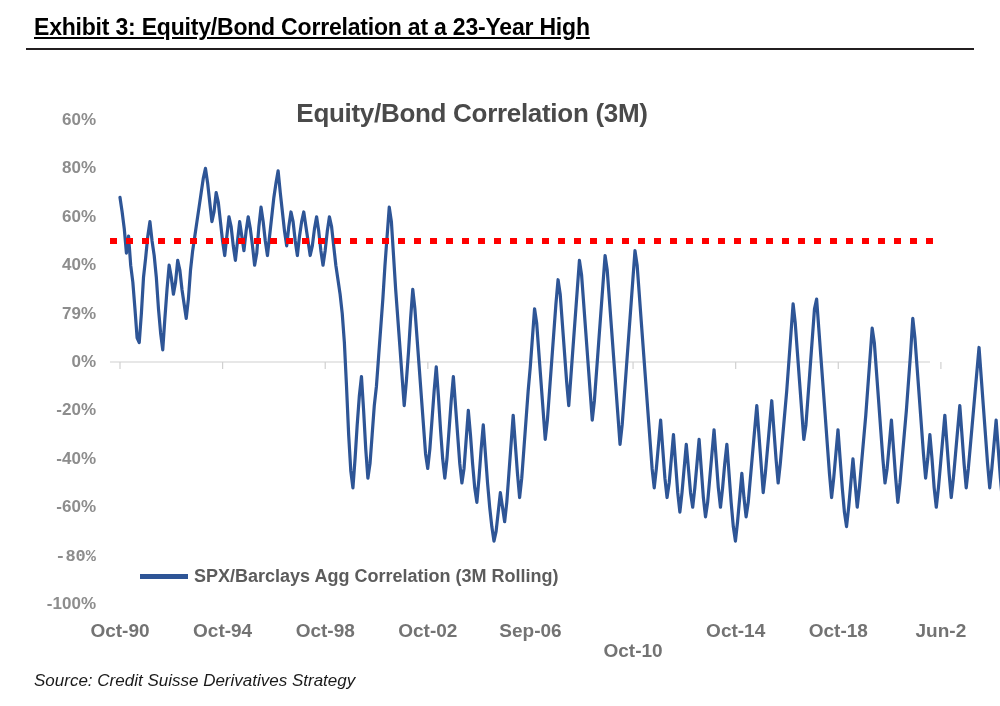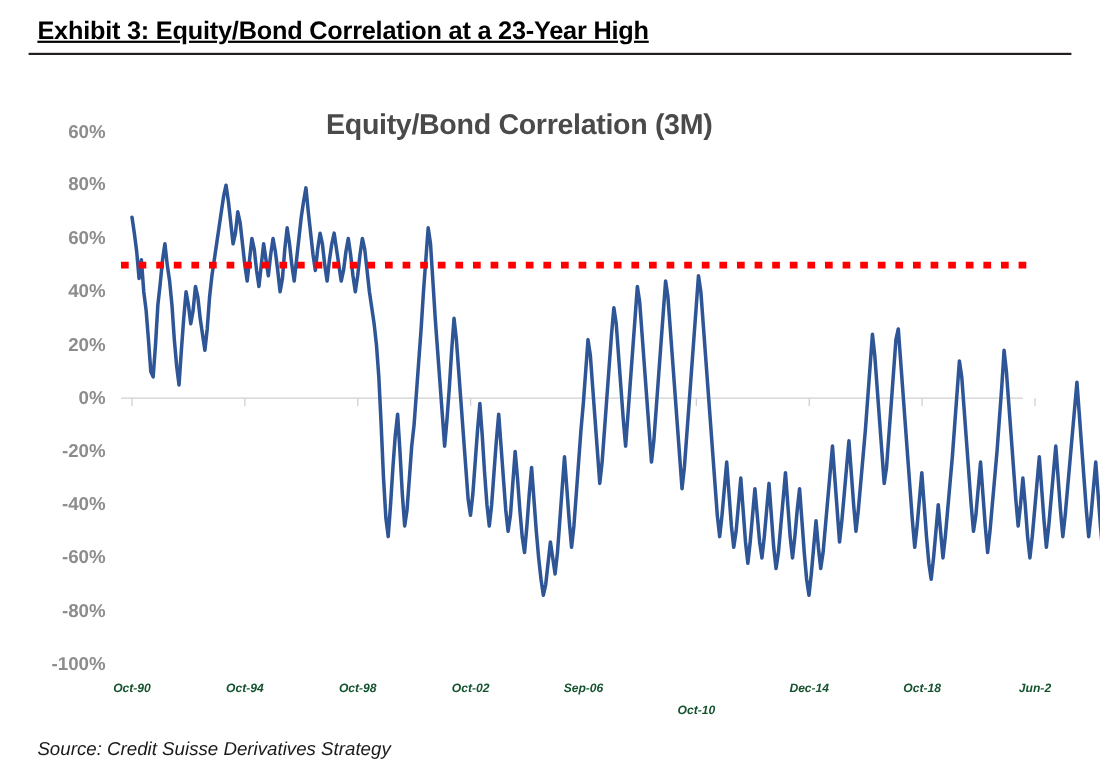--- a/index.html
+++ b/index.html
@@ -54,26 +54,25 @@
     transform:translateY(-50%);
     white-space:nowrap;
   }
   .ytick-wrap{
     position:absolute;
     left:0; top:0;
     width:96px; height:590px;
   }
   .xtick{
     position:absolute;
-    font-size:11px;
+    font-size:19px;
     font-weight:bold;
-    color:#14532d;
+    color:#737373;
     transform:translateX(-50%);
     white-space:nowrap;
-    font-style:italic;
   }
   .plot-svg{
     position:absolute;
     left:0; top:0;
   }
   .legend{
     position:absolute;
     display:flex;
     align-items:center;
     gap:6px;
@@ -107,52 +106,56 @@
 
 <div class="chart-area">
 
   <div class="chart-title">Equity/Bond Correlation (3M)</div>
 
   <div class="ytick-wrap" id="yticks">
       <div class="ytick" style="top: 62px;">60%</div>
       <div class="ytick" style="top: 110.4px;">80%</div>
       <div class="ytick" style="top: 158.8px;">60%</div>
       <div class="ytick" style="top: 207.2px;">40%</div>
-      <div class="ytick" style="top: 255.6px;">20%</div>
+      <div class="ytick" style="top: 255.6px;">79%</div>
       <div class="ytick" style="top: 304px;">0%</div>
       <div class="ytick" style="top: 352.4px;">-20%</div>
       <div class="ytick" style="top: 400.8px;">-40%</div>
       <div class="ytick" style="top: 449.2px;">-60%</div>
-      <div class="ytick" style="top: 497.6px;">-80%</div>
+      <div class="ytick" style="top: 497.6px; font-family: Liberation Mono, monospace;">-80%</div>
       <div class="ytick" style="top: 546px;">-100%</div>
     </div>
 
   <div id="xticks">
       <div class="xtick" style="left: 120.005px; top: 562px;">Oct-90</div>
       <div class="xtick" style="left: 222.616px; top: 562px;">Oct-94</div>
       <div class="xtick" style="left: 325.227px; top: 562px;">Oct-98</div>
       <div class="xtick" style="left: 427.839px; top: 562px;">Oct-02</div>
       <div class="xtick" style="left: 530.45px; top: 562px;">Sep-06</div>
       <div class="xtick" style="left: 633.061px; top: 562px; margin-top: 20px;">Oct-10</div>
-      <div class="xtick" style="left: 735.673px; top: 562px;">Dec-14</div>
+      <div class="xtick" style="left: 735.673px; top: 562px;">Oct-14</div>
       <div class="xtick" style="left: 838.284px; top: 562px; text-align: right;">Oct-18</div>
       <div class="xtick" style="left: 940.896px; top: 562px;">Jun-2</div>
     </div>
 
   <svg class="plot-svg" id="plot" width="1000" height="590">
       <line x1="110" y1="304" x2="930" y2="304" stroke="#d0d0d0" stroke-width="1.2"></line>
       <line x1="120.00460829492762" y1="304" x2="120.00460829492762" y2="311" stroke="#d0d0d0" stroke-width="1.2"></line>
       <line x1="222.61597542242393" y1="304" x2="222.61597542242393" y2="311" stroke="#d0d0d0" stroke-width="1.2"></line>
       <line x1="325.22734254992025" y1="304" x2="325.22734254992025" y2="311" stroke="#d0d0d0" stroke-width="1.2"></line>
       <line x1="427.83870967741655" y1="304" x2="427.83870967741655" y2="311" stroke="#d0d0d0" stroke-width="1.2"></line>
       <line x1="530.4500768049129" y1="304" x2="530.4500768049129" y2="311" stroke="#d0d0d0" stroke-width="1.2"></line>
       <line x1="633.0614439324091" y1="304" x2="633.0614439324091" y2="311" stroke="#d0d0d0" stroke-width="1.2"></line>
       <line x1="735.6728110599054" y1="304" x2="735.6728110599054" y2="311" stroke="#d0d0d0" stroke-width="1.2"></line>
       <line x1="838.2841781874017" y1="304" x2="838.2841781874017" y2="311" stroke="#d0d0d0" stroke-width="1.2"></line>
       <line x1="940.895545314898" y1="304" x2="940.895545314898" y2="311" stroke="#d0d0d0" stroke-width="1.2"></line>
       <polyline points="120.00,139.44 122.14,153.96 124.28,170.90 126.42,195.10 128.55,178.16 130.69,207.20 132.83,224.14 134.96,250.76 137.10,279.80 139.24,284.64 141.37,255.60 143.51,219.30 145.65,199.94 147.78,178.16 149.92,163.64 152.06,183.00 154.19,197.52 156.33,219.30 158.47,250.76 160.61,274.96 162.74,291.90 164.88,260.44 167.02,231.40 169.15,207.20 171.29,219.30 173.43,236.24 175.56,224.14 177.70,202.36 179.84,212.04 181.97,231.40 184.11,245.92 186.25,260.44 188.38,241.08 190.52,212.04 192.66,192.68 194.80,178.16 196.93,163.64 199.07,149.12 201.21,134.60 203.34,120.08 205.48,110.40 207.62,124.92 209.75,144.28 211.89,163.64 214.03,153.96 216.16,134.60 218.30,144.28 220.44,163.64 222.57,183.00 224.71,197.52 226.85,178.16 228.99,158.80 231.12,168.48 233.26,187.84 235.40,202.36 237.53,183.00 239.67,163.64 241.81,178.16 243.94,192.68 246.08,173.32 248.22,158.80 250.35,170.90 252.49,187.84 254.63,207.20 256.77,195.10 258.90,168.48 261.04,149.12 263.18,163.64 265.31,183.00 267.45,197.52 269.59,178.16 271.72,158.80 273.86,139.44 276.00,124.92 278.13,112.82 280.27,134.60 282.41,153.96 284.54,173.32 286.68,187.84 288.82,168.48 290.96,153.96 293.09,163.64 295.23,183.00 297.37,197.52 299.50,178.16 301.64,163.64 303.78,153.96 305.91,168.48 308.05,183.00 310.19,197.52 312.32,187.84 314.46,170.90 316.60,158.80 318.73,173.32 320.87,192.68 323.01,207.20 325.15,192.68 327.28,173.32 329.42,158.80 331.56,168.48 333.69,187.84 335.83,207.20 337.97,221.72 340.10,236.24 342.24,255.60 344.38,284.64 346.51,328.20 348.65,376.60 350.79,412.90 352.92,429.84 355.06,400.80 357.20,366.92 359.34,337.88 361.47,318.52 363.61,352.40 365.75,391.12 367.88,420.16 370.02,405.64 372.16,376.60 374.29,347.56 376.43,328.20 378.57,299.16 380.70,270.12 382.84,241.08 384.98,207.20 387.11,178.16 389.25,149.12 391.39,163.64 393.53,197.52 395.66,231.40 397.80,260.44 399.94,289.48 402.07,318.52 404.21,347.56 406.35,323.36 408.48,294.32 410.62,260.44 412.76,231.40 414.89,250.76 417.03,279.80 419.17,308.84 421.30,337.88 423.44,366.92 425.58,395.96 427.72,410.48 429.85,391.12 431.99,362.08 434.13,333.04 436.26,308.84 438.40,337.88 440.54,371.76 442.67,400.80 444.81,420.16 446.95,400.80 449.08,371.76 451.22,342.72 453.36,318.52 455.50,347.56 457.63,376.60 459.77,405.64 461.91,425.00 464.04,410.48 466.18,381.44 468.32,352.40 470.45,376.60 472.59,405.64 474.73,429.84 476.86,444.36 479.00,420.16 481.14,391.12 483.27,366.92 485.41,395.96 487.55,425.00 489.69,449.20 491.82,468.56 493.96,483.08 496.10,473.40 498.23,454.04 500.37,434.68 502.51,449.20 504.64,463.72 506.78,444.36 508.92,415.32 511.05,386.28 513.19,357.24 515.33,386.28 517.46,415.32 519.60,439.52 521.74,420.16 523.88,391.12 526.01,362.08 528.15,333.04 530.29,308.84 532.42,279.80 534.56,250.76 536.70,265.28 538.83,294.32 540.97,323.36 543.11,352.40 545.24,381.44 547.38,362.08 549.52,333.04 551.65,304.00 553.79,274.96 555.93,245.92 558.07,221.72 560.20,236.24 562.34,265.28 564.48,294.32 566.61,323.36 568.75,347.56 570.89,318.52 573.02,289.48 575.16,260.44 577.30,231.40 579.43,202.36 581.57,216.88 583.71,245.92 585.84,274.96 587.98,304.00 590.12,333.04 592.26,362.08 594.39,342.72 596.53,313.68 598.67,284.64 600.80,255.60 602.94,226.56 605.08,197.52 607.21,212.04 609.35,241.08 611.49,270.12 613.62,299.16 615.76,328.20 617.90,357.24 620.03,386.28 622.17,366.92 624.31,337.88 626.45,308.84 628.58,279.80 630.72,250.76 632.86,221.72 634.99,192.68 637.13,207.20 639.27,236.24 641.40,265.28 643.54,294.32 645.68,323.36 647.81,352.40 649.95,381.44 652.09,410.48 654.23,429.84 656.36,410.48 658.50,386.28 660.64,362.08 662.77,391.12 664.91,420.16 667.05,439.52 669.18,425.00 671.32,400.80 673.46,376.60 675.59,405.64 677.73,434.68 679.87,454.04 682.00,434.68 684.14,410.48 686.28,386.28 688.42,410.48 690.55,434.68 692.69,449.20 694.83,429.84 696.96,405.64 699.10,381.44 701.24,410.48 703.37,439.52 705.51,458.88 707.65,444.36 709.78,420.16 711.92,395.96 714.06,371.76 716.19,400.80 718.33,429.84 720.47,449.20 722.61,429.84 724.74,405.64 726.88,386.28 729.02,415.32 731.15,444.36 733.29,468.56 735.43,483.08 737.56,463.72 739.70,439.52 741.84,415.32 743.97,439.52 746.11,458.88 748.25,444.36 750.38,420.16 752.52,395.96 754.66,371.76 756.80,347.56 758.93,376.60 761.07,405.64 763.21,434.68 765.34,415.32 767.48,391.12 769.62,366.92 771.75,342.72 773.89,371.76 776.03,400.80 778.16,425.00 780.30,405.64 782.44,381.44 784.57,357.24 786.71,333.04 788.85,304.00 790.99,274.96 793.12,245.92 795.26,265.28 797.40,294.32 799.53,323.36 801.67,352.40 803.81,381.44 805.94,366.92 808.08,337.88 810.22,308.84 812.35,279.80 814.49,250.76 816.63,241.08 818.76,270.12 820.90,299.16 823.04,328.20 825.18,357.24 827.31,386.28 829.45,415.32 831.59,439.52 833.72,420.16 835.86,395.96 838.00,371.76 840.13,400.80 842.27,429.84 844.41,454.04 846.54,468.56 848.68,449.20 850.82,425.00 852.96,400.80 855.09,425.00 857.23,449.20 859.37,429.84 861.50,405.64 863.64,381.44 865.78,357.24 867.91,328.20 870.05,299.16 872.19,270.12 874.32,284.64 876.46,313.68 878.60,342.72 880.73,371.76 882.87,400.80 885.01,425.00 887.15,410.48 889.28,386.28 891.42,362.08 893.56,391.12 895.69,420.16 897.83,444.36 899.97,425.00 902.10,400.80 904.24,376.60 906.38,352.40 908.51,323.36 910.65,294.32 912.79,260.44 914.92,279.80 917.06,308.84 919.20,337.88 921.34,366.92 923.47,395.96 925.61,420.16 927.75,400.80 929.88,376.60 932.02,400.80 934.16,429.84 936.29,449.20 938.43,429.84 940.57,405.64 942.70,381.44 944.84,357.24 946.98,386.28 949.11,415.32 951.25,439.52 953.39,420.16 955.53,395.96 957.66,371.76 959.80,347.56 961.94,376.60 964.07,405.64 966.21,429.84 968.35,410.48 970.48,386.28 972.62,362.08 974.76,337.88 976.89,313.68 979.03,289.48 981.17,318.52 983.30,347.56 985.44,376.60 987.58,405.64 989.72,429.84 991.85,410.48 993.99,386.28 996.13,362.08 998.26,391.12 1000.40,420.16 1002.54,444.36 1004.67,425.00 1006.81,400.80 1008.95,376.60 1011.08,352.40 1013.22,381.44 1015.36,410.48 1017.49,434.68 1019.63,415.32 1021.77,391.12 1023.91,366.92 1026.04,342.72 1028.18,318.52 1030.32,294.32 1032.45,323.36 1034.59,352.40 1036.73,381.44 1038.86,405.64 1041.00,386.28 1043.14,362.08 1045.27,337.88 1047.41,366.92 1049.55,395.96 1051.69,420.16 1053.82,400.80 1055.96,376.60 1058.10,352.40 1060.23,328.20 1062.37,304.00 1064.51,333.04 1066.64,362.08 1068.78,391.12 1070.92,415.32 1073.05,395.96 1075.19,371.76 1077.33,347.56 1079.46,323.36 1081.60,299.16 1083.74,274.96 1085.88,304.00 1088.01,333.04 1090.15,362.08 1092.29,391.12 1094.42,410.48 1096.56,391.12 1098.70,366.92 1100.83,342.72 1102.97,318.52 1105.11,294.32 1107.24,270.12 1109.38,299.16 1111.52,328.20 1113.65,357.24 1115.79,386.28 1117.93,410.48 1120.07,391.12 1122.20,366.92 1124.34,342.72 1126.48,313.68 1128.61,284.64 1130.75,255.60 1132.89,226.56 1135.02,197.52 1137.16,216.88 1139.30,245.92 1141.43,274.96 1143.57,304.00 1145.71,333.04 1147.84,362.08 1149.98,391.12 1152.12,371.76 1154.26,342.72 1156.39,313.68 1158.53,284.64 1160.67,255.60 1162.80,279.80 1164.94,308.84 1167.08,337.88 1169.21,366.92 1171.35,395.96 1173.49,376.60 1175.62,352.40 1177.76,328.20 1179.90,299.16 1182.03,270.12 1184.17,241.08 1186.31,212.04 1188.45,192.68 1190.58,212.04 1192.72,241.08 1194.86,270.12 1196.99,299.16 1199.13,328.20 1201.27,357.24 1203.40,337.88 1205.54,308.84 1207.68,279.80 1209.81,250.76 1211.95,221.72 1214.09,197.52 1216.22,183.00" fill="none" stroke="#2e5596" stroke-width="3.2" stroke-linejoin="round" stroke-linecap="round"></polyline>
       <line x1="110" y1="183" x2="939.869431643624" y2="183" stroke="#ff0000" stroke-width="6" stroke-linecap="butt" stroke-dasharray="7 9"></line>
     </svg>
 
+  <div class="legend" id="legend" style="left: 140px; top: 508px;">
+    <span class="legend-swatch"></span>
+    <span class="legend-label">SPX/Barclays Agg Correlation (3M Rolling)</span>
+  </div>
 
 </div>
 
 <div class="source-note">Source: Credit Suisse Derivatives Strategy</div>
 
 </body></html>

